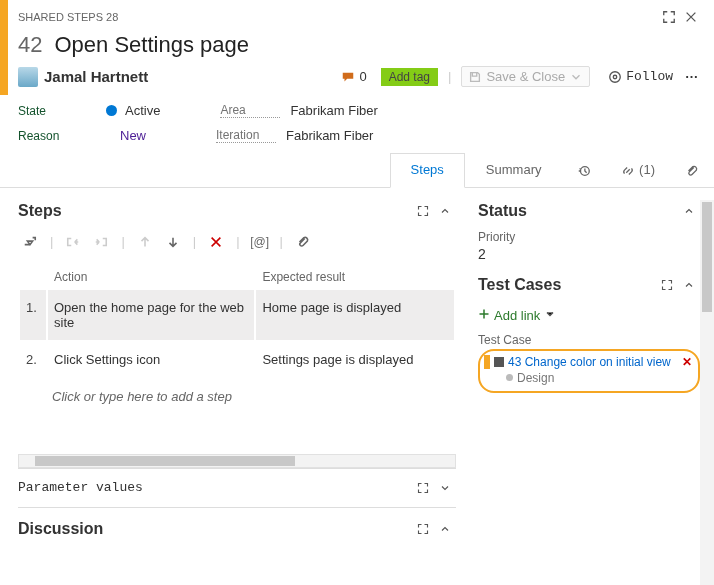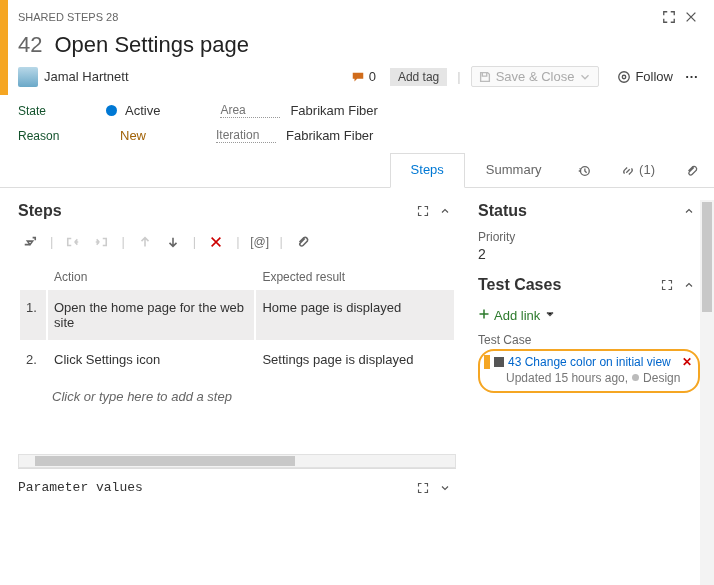--- a/index.html
+++ b/index.html
@@ -7,30 +7,30 @@
   .orange-bar { position: absolute; left: 0; top: 0; width: 8px; height: 95px; background: #f5a623; }
   .hdr-top { display: flex; align-items: center; padding: 6px 12px 0 18px; font-size: 11px; color: #666; }
   .hdr-top .spacer { flex: 1; }
   .ic { display: inline-flex; align-items: center; justify-content: center; width: 22px; height: 22px; color: #555; }
   .ic svg { width: 14px; height: 14px; stroke: currentColor; fill: none; stroke-width: 1.5; }
   .hdr-title { display: flex; align-items: baseline; padding: 4px 18px 6px 18px; gap: 12px; }
   .hdr-title .num { font-size: 22px; color: #666; font-weight: 300; }
   .hdr-title .ttl { font-size: 22px; color: #222; font-weight: 300; }
   .hdr-meta { display: flex; align-items: center; padding: 2px 14px 8px 18px; }
   .avatar { width: 20px; height: 20px; background: linear-gradient(#b8d8e8,#6aa8c8); border-radius: 2px; margin-right: 6px; display:inline-block; }
-  .hdr-meta .who { font-size: 13px; color: #333; }
+  .hdr-meta .who { font-size: 15px; color: #333; font-weight: bold; }
   .hdr-meta .spacer { flex: 1; }
   .chat-ic { color: #d06c1b; width: 16px; display:inline-flex; align-items:center; }
   .chat-ic svg { width:14px; height:14px; fill: currentColor; }
   .discuss-count { margin: 0 4px 0 2px; color: #333; }
-  .add-tag { background: #e5e5e5; padding: 2px 8px; font-size: 12px; color: #444; margin-left: 10px; }
+  .add-tag { background: #84cc16; padding: 2px 8px; font-size: 12px; color: #444; margin-left: 10px; }
   .pipe { color: #ccc; margin: 0 10px; }
   .save-btn { display: inline-flex; align-items: center; color: #aaa; gap: 4px; border:1px solid #ddd; padding:2px 6px; background:#fafafa; border-radius:2px;}
   .save-btn svg { width: 14px; height: 14px; stroke: #bbb; fill:none; stroke-width:1.5;}
-  .follow { margin-left: 18px; display:inline-flex; align-items:center; gap:4px; }
+  .follow { margin-left: 18px; display:inline-flex; align-items:center; gap:4px;font-family:Liberation Mono, monospace; }
   .follow svg { width:14px; height:14px; stroke:#555; fill:none; stroke-width:1.5;}
   .dots { margin-left: 12px; letter-spacing:2px; font-weight:bold; }
   .fields { padding: 8px 18px 0 18px; }
   .frow { display: flex; align-items: center; margin-bottom: 10px; }
   .flab { width: 60px; font-size: 12px; color: #14532d; }
   .flab2 { width: 60px; font-size: 12px; color: #737373; border-bottom:1px dotted #999; }
   .sval { font-size: 13px; }
   .bullet { display:inline-block; width:11px; height:11px; background:#0078d4; border-radius:50%; margin-right:8px; vertical-align:middle;}
   .tabs { display:flex; border-bottom:1px solid #ddd; margin-top:4px; }
   .tabs .tab-spacer { flex:1; }
@@ -145,21 +145,21 @@
     <span class="bullet"></span>
     <span class="sval">Active</span>
     <span style="width:60px"></span>
     <span class="flab2">Area</span>
     <span style="width:10px"></span>
     <span class="sval">Fabrikam Fiber</span>
   </div>
   <div class="frow">
     <span class="flab">Reason</span>
     <span style="width:42px"></span>
-    <span class="sval" style="color:#a16207">New</span>
+    <span class="sval" style="color:#4c1d95">New</span>
     <span style="width:70px"></span>
     <span class="flab2">Iteration</span>
     <span style="width:10px"></span>
     <span class="sval">Fabrikam Fiber</span>
   </div>
 </div>
 
 <div class="tabs">
   <div class="tab-spacer"></div>
   <div class="tab active">Steps</div>
@@ -272,20 +272,36 @@
             <path d="M2 6V2h4M14 10v4h-4M10 2h4v4M6 14H2v-4"></path>
           </svg>
         </span>
       <span class="ic">
           <svg viewBox="0 0 16 16">
             <path d="M4 6l4 4 4-4"></path>
           </svg>
         </span>
     </div>
 
+    <div class="discussion">
+      <div class="section-hdr" style="margin-bottom:0">
+        <span>Discussion</span>
+        <div class="spacer"></div>
+        <span class="ic">
+            <svg viewBox="0 0 16 16">
+              <path d="M2 6V2h4M14 10v4h-4M10 2h4v4M6 14H2v-4"></path>
+            </svg>
+          </span>
+        <span class="ic">
+            <svg viewBox="0 0 16 16">
+              <path d="M4 10l4-4 4 4"></path>
+            </svg>
+          </span>
+      </div>
+    </div>
   </div>
 
   <div class="col-right">
     <div class="section-hdr">
       <span>Status</span>
       <div class="spacer"></div>
       <span class="ic">
           <svg viewBox="0 0 16 16">
             <path d="M4 10l4-4 4 4"></path>
           </svg>
@@ -319,19 +335,18 @@
     </div>
     <div class="rlabel">Test Case</div>
     <div class="tcase">
       <div class="top">
         <span class="obar"></span>
         <span class="sq"></span>
         <span class="link"><span>43</span> <span>Change color on initial view</span></span>
         <span class="x">✕</span>
       </div>
       <div class="sub">
-        <span>Updated 15 hours ago,</span>
         <span class="dot"></span>
         <span>Design</span>
       </div>
     </div>
   </div>
 </div>
 
 </body></html>

